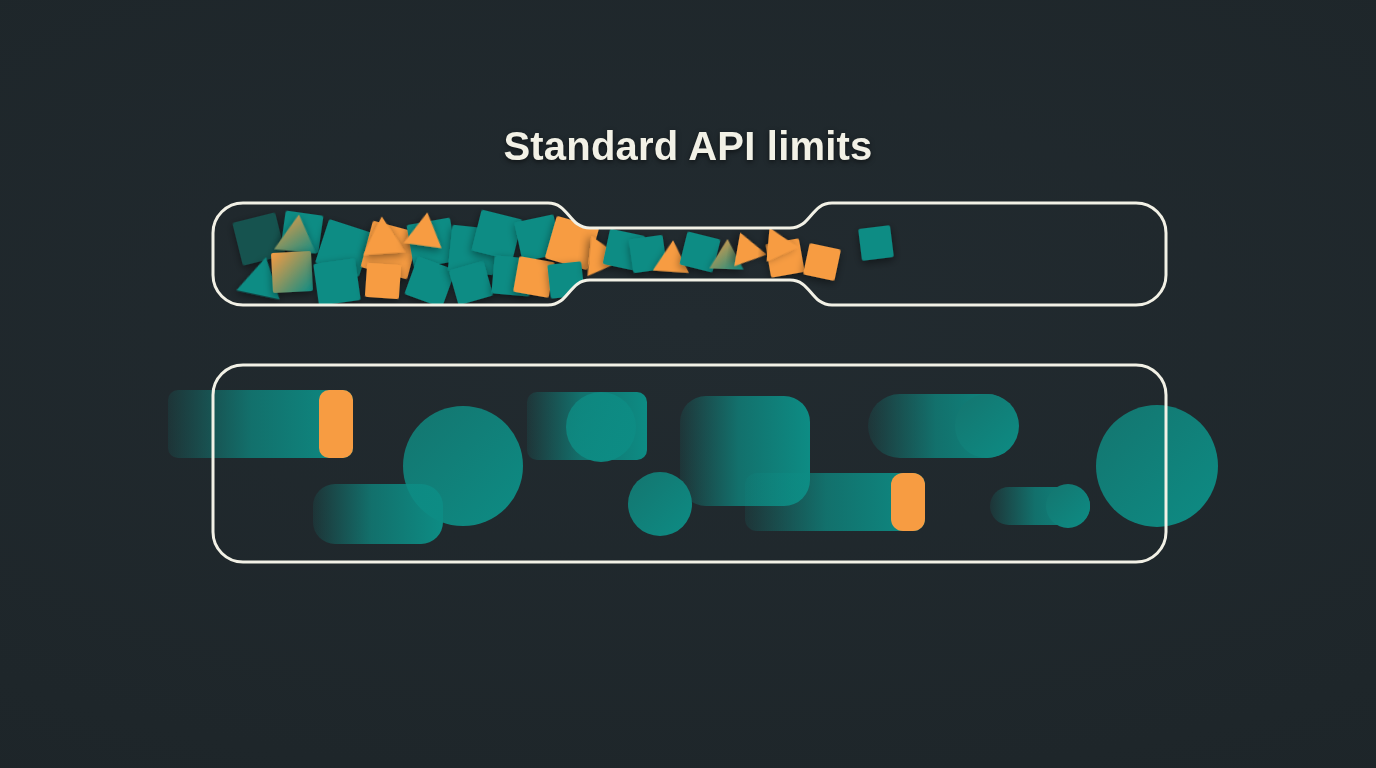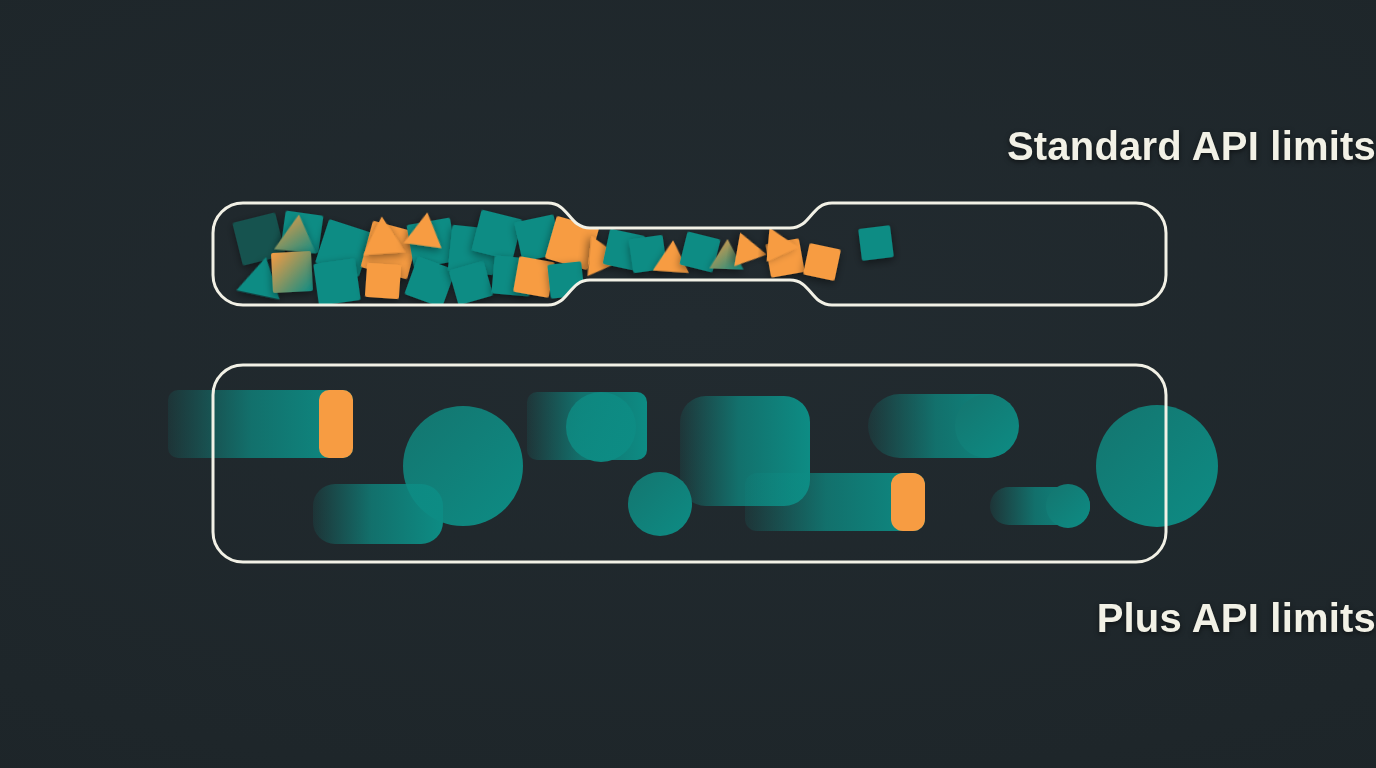--- a/index.html
+++ b/index.html
@@ -14,21 +14,21 @@
     background: radial-gradient(ellipse 140% 110% at 50% 42%, #222b30 0%, #1e262a 55%, #1b2226 100%);
     overflow: hidden;
     font-family: "Liberation Sans", sans-serif;
   }
 
   
   .title {
     position: absolute;
     left: 0;
     width: 100%;
-    text-align: right;
+    text-align: center;
     color: #f2f1e6;
     font-weight: 700;
     letter-spacing: 0.2px;
     text-shadow: 0 2px 5px rgba(0,0,0,0.55);
     user-select: none;
   }
   #title-standard { top: 124px; font-size: 40px; }
   #title-plus     { top: 596px; font-size: 40px; }
 
   
@@ -134,15 +134,14 @@
         <g>
           <rect x="990" y="487" width="100" height="38" rx="19" fill="url(#gradFadeTeal)"></rect>
         </g>
         <circle cx="1068" cy="506" r="22" fill="url(#gradTealSoft)"></circle>
         <circle cx="1157" cy="466" r="61" fill="url(#gradTealSoft)"></circle>
       </g>
 
     <path id="plus-outline" fill="none" stroke="#f2f1e6" stroke-width="3" stroke-linejoin="round" d="M 243 365 L 1136 365 A 30 30 0 0 1 1166 395 L 1166 532 A 30 30 0 0 1 1136 562 L 243 562 A 30 30 0 0 1 213 532 L 213 395 A 30 30 0 0 1 243 365 Z"></path>
   </svg>
 
-  <div class="title" id="title-plus">Plus API limits</div>
 
 </div>
 
 </body></html>

